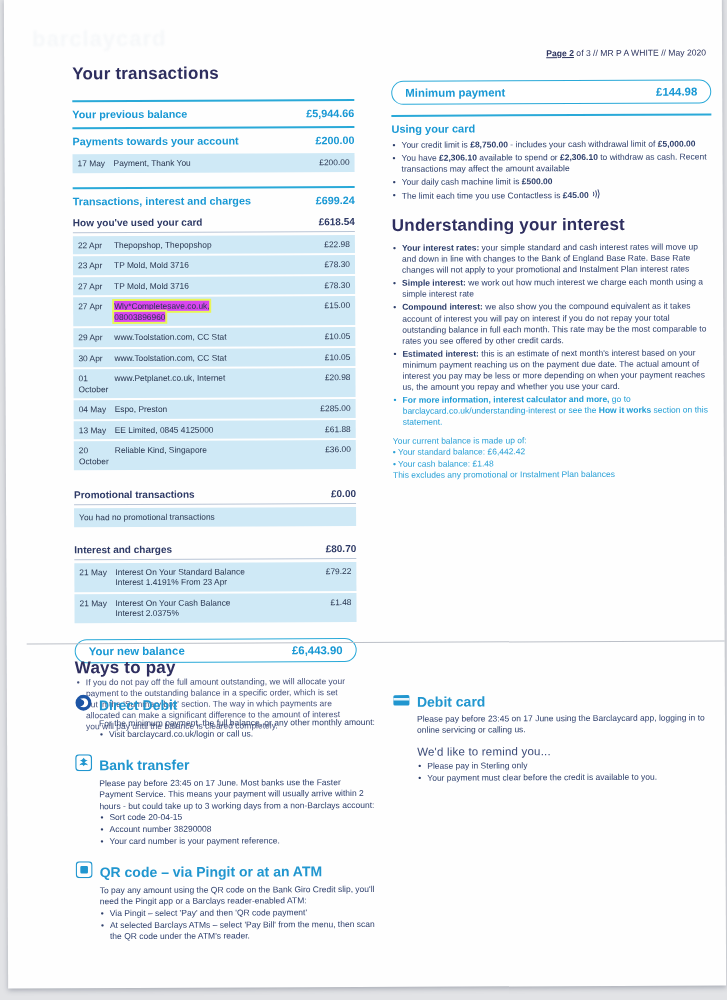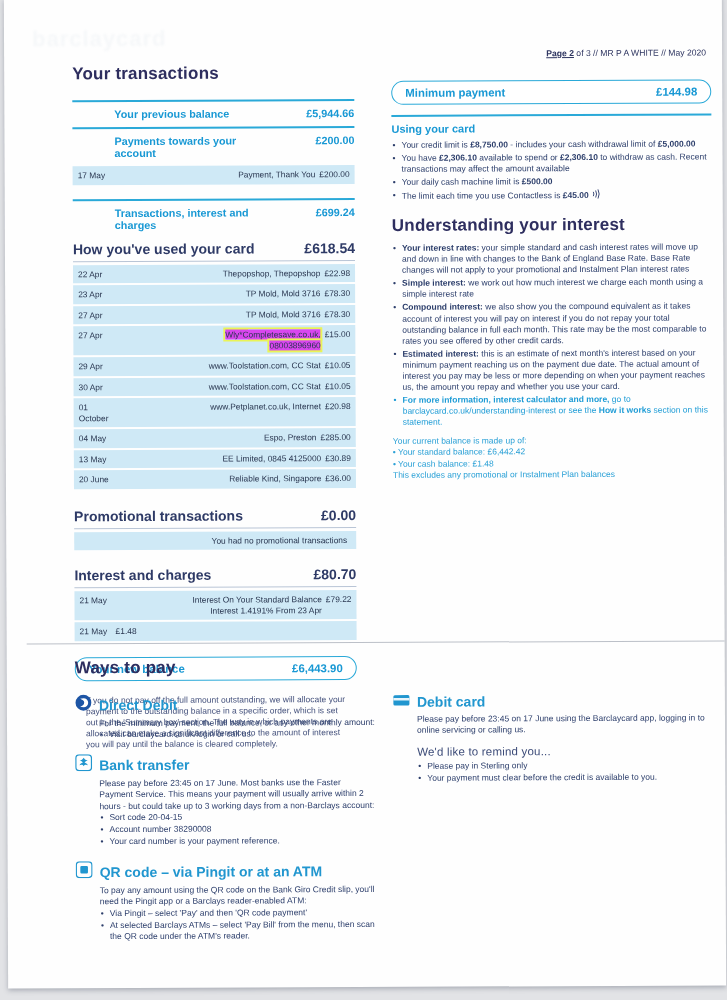--- a/index.html
+++ b/index.html
@@ -15,30 +15,30 @@
 
   
   .col-left  { position:absolute; left:68px; top:66px; width:282px; }
   .col-right { position:absolute; left:387px; top:84px; width:320px; }
 
   h1 { font-size:17px; color:#2e2e5f; font-weight:bold; letter-spacing:.2px; }
   .col-left h1 { margin-bottom:16px; }
 
   .sec { border-top:2px solid #2aa9d8; padding:6px 0 7px 0; display:flex;
          justify-content:space-between; align-items:baseline; }
-  .sec .lbl, .sec .amt { color:#1898d4; font-weight:bold; font-size:10.8px;margin-left:42px; } .gap12 { height:12px; } .gap14 { height:14px; }
+  .sec .lbl, .sec .amt { color:#1898d4; font-weight:bold; font-size:10.8px; } .gap12 { height:12px; } .gap14 { height:14px; }
 
   .subhd { display:flex; justify-content:space-between; align-items:baseline;
            padding:3px 0 4px 0; border-bottom:1px solid #b9c5d6; margin-bottom:3px; }
-  .subhd .lbl, .subhd .amt { color:#2e3a66; font-weight:bold; font-size:14px; }
+  .subhd .lbl, .subhd .amt { color:#2e3a66; font-weight:bold; font-size:10px; }
 
   .trow { display:flex; background:#cfe9f6; margin-bottom:2px; padding:4px 5px 4px 5px;
           font-size:8.4px; color:#28354f; line-height:1.25; }
   .trow .date { width:36px; flex:none; }
-  .trow .desc { flex:1; padding-right:4px;text-align:right; }
+  .trow .desc { flex:1; padding-right:4px; }
   .trow .amt  { flex:none; text-align:right; }
   .hl { background:#d946ef; box-shadow:0 0 0 2px #e9f457; }
 
   .pill { display:flex; justify-content:space-between; align-items:center;
           border:1.6px solid #2aa9d8; border-radius:13px; padding:5px 13px;
           font-size:11.4px; font-weight:bold; color:#1898d4; background:#fff; }
 
   .footnote { margin-top:14px; font-size:8.5px; color:#44517c; line-height:1.32;
               padding-left:11px; position:relative; width:276px; }
   .footnote::before { content:"\2022"; position:absolute; left:2px; top:0; }
@@ -147,24 +147,24 @@
       <span class="amt">£20.98</span>
     </div>
     <div class="trow">
       <span class="date">04 May</span>
       <span class="desc">Espo, Preston</span>
       <span class="amt">£285.00</span>
     </div>
     <div class="trow">
       <span class="date">13 May</span>
       <span class="desc">EE Limited, 0845 4125000</span>
-      <span class="amt">£30.89</span>
-    </div>
-    <div class="trow">
-      <span class="date">20 June</span>
+      <span class="amt">£61.88</span>
+    </div>
+    <div class="trow">
+      <span class="date">20 October</span>
       <span class="desc">Reliable Kind, Singapore</span>
       <span class="amt">£36.00</span>
     </div>
 
     <div class="gap14"></div>
 
     <div class="subhd">
       <span class="lbl">Promotional transactions</span>
       <span class="amt">£0.00</span>
     </div>
@@ -179,20 +179,22 @@
       <span class="amt">£80.70</span>
     </div>
     <div class="trow">
       <span class="date">21 May</span>
       <span class="desc"><span>Interest On Your Standard Balance</span><br>
         <span>Interest 1.4191% From 23 Apr</span></span>
       <span class="amt">£79.22</span>
     </div>
     <div class="trow">
       <span class="date">21 May</span>
+      <span class="desc"><span>Interest On Your Cash Balance</span><br>
+        <span>Interest 2.0375%</span></span>
       <span class="amt">£1.48</span>
     </div>
 
     <div class="gap14"></div>
 
     <div class="pill">
       <span>Your new balance</span>
       <span>£6,443.90</span>
     </div>
 

